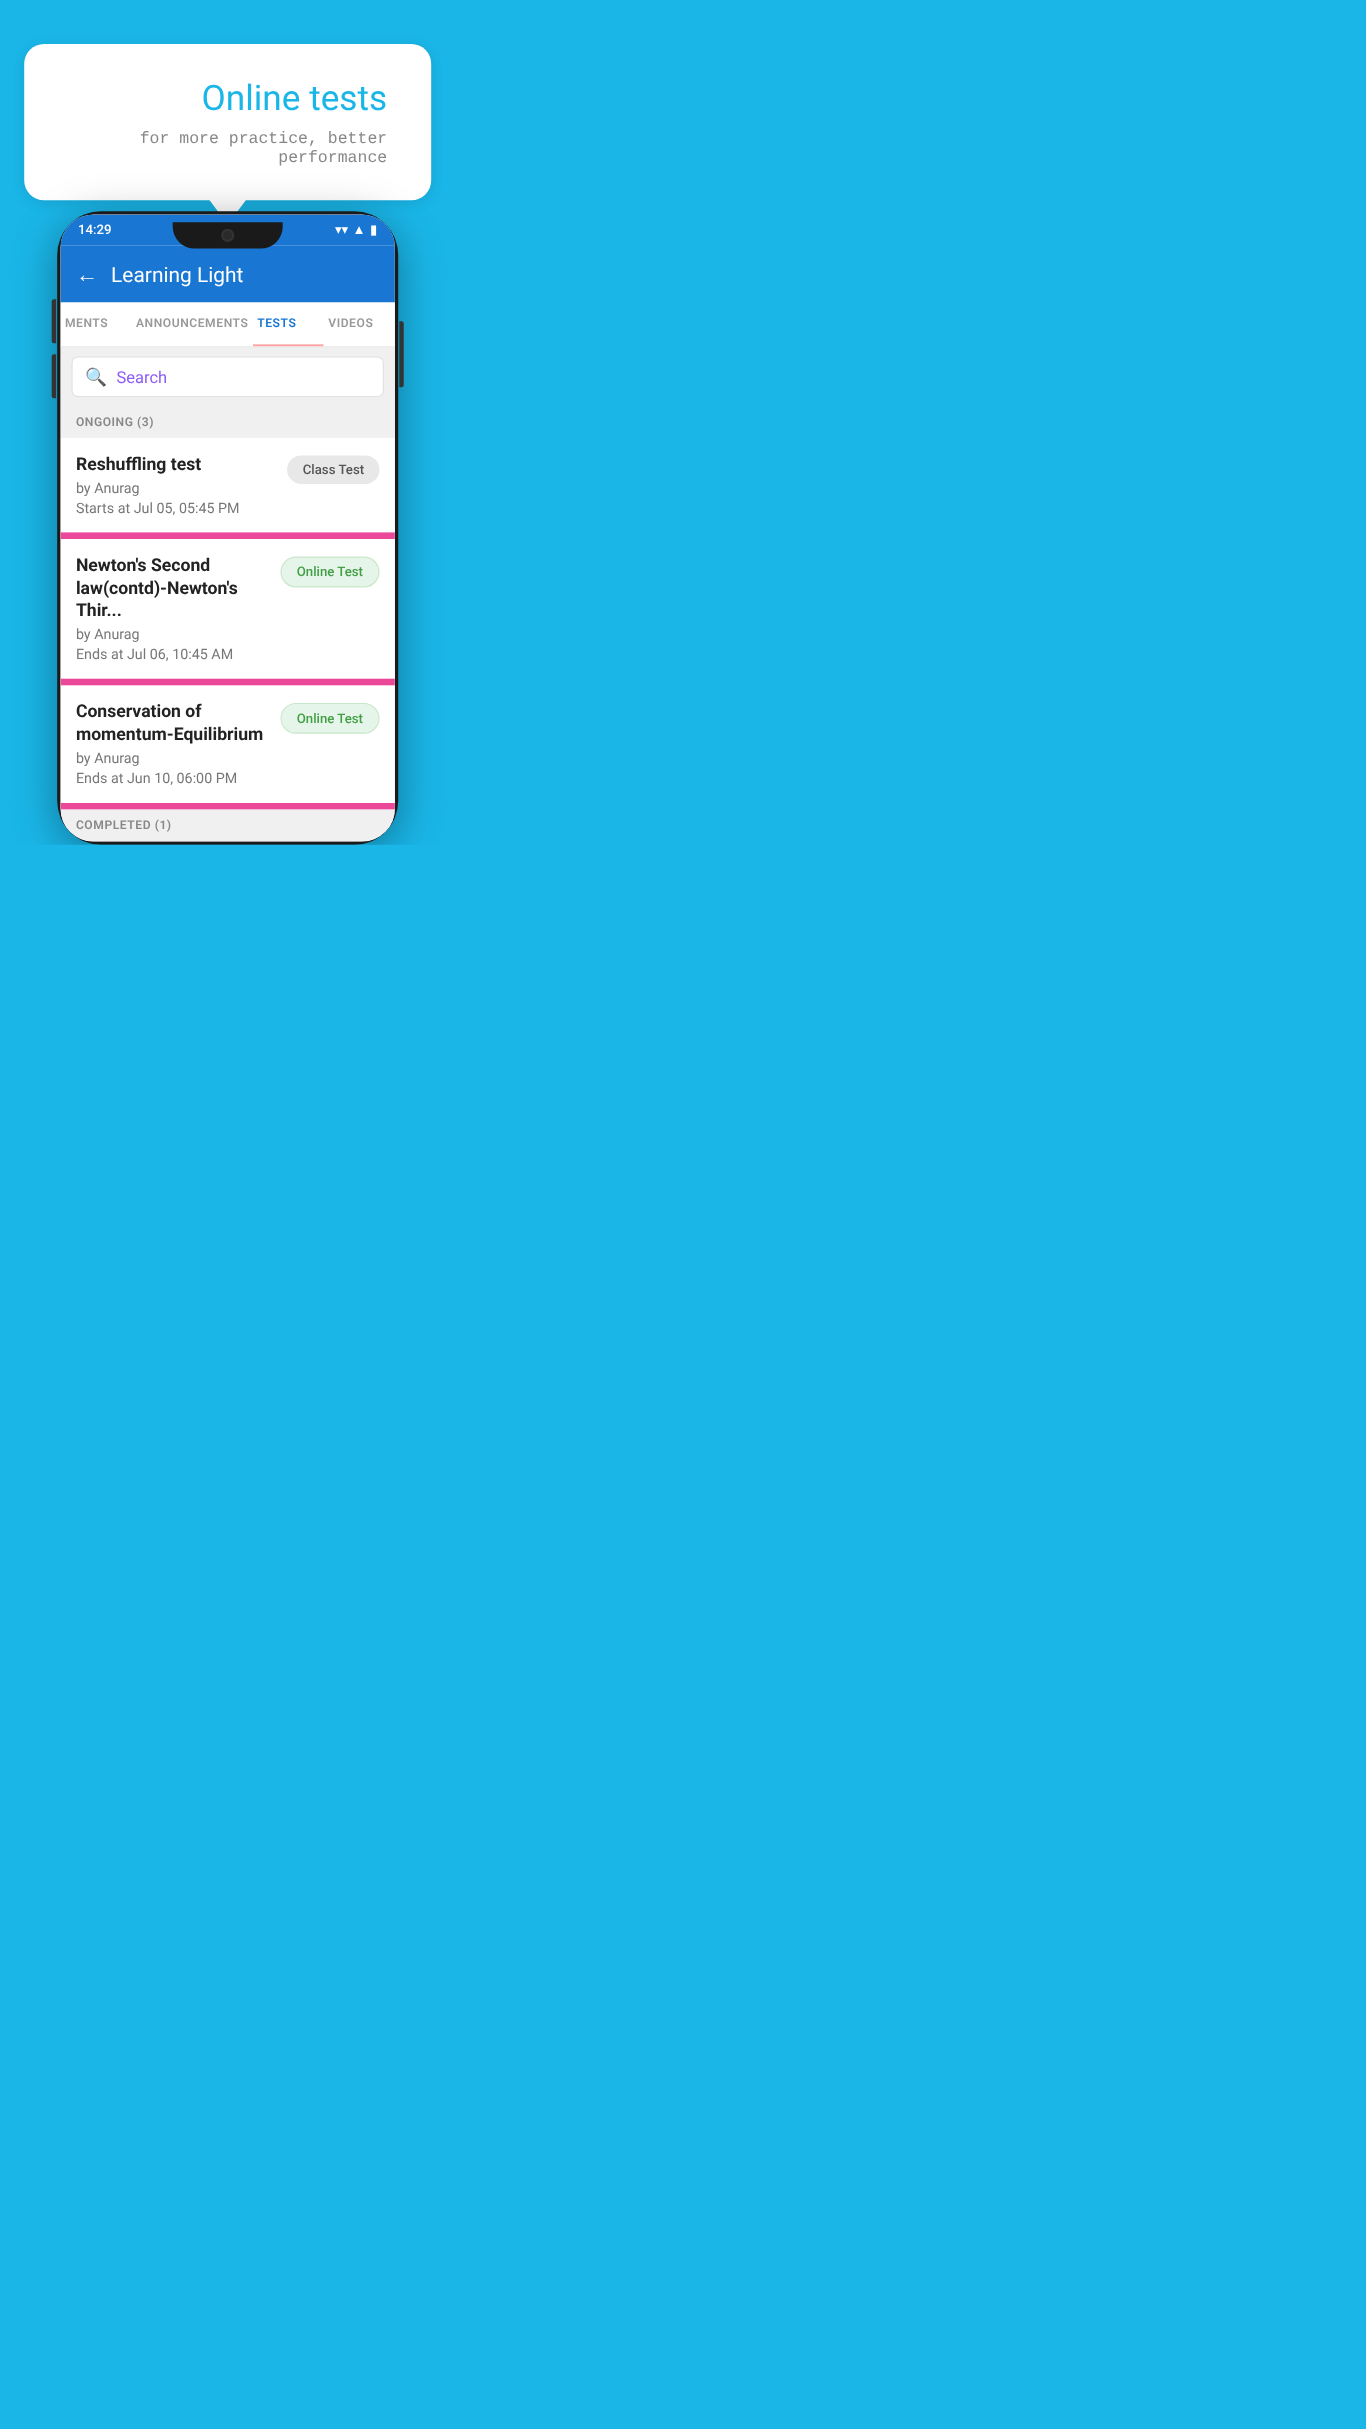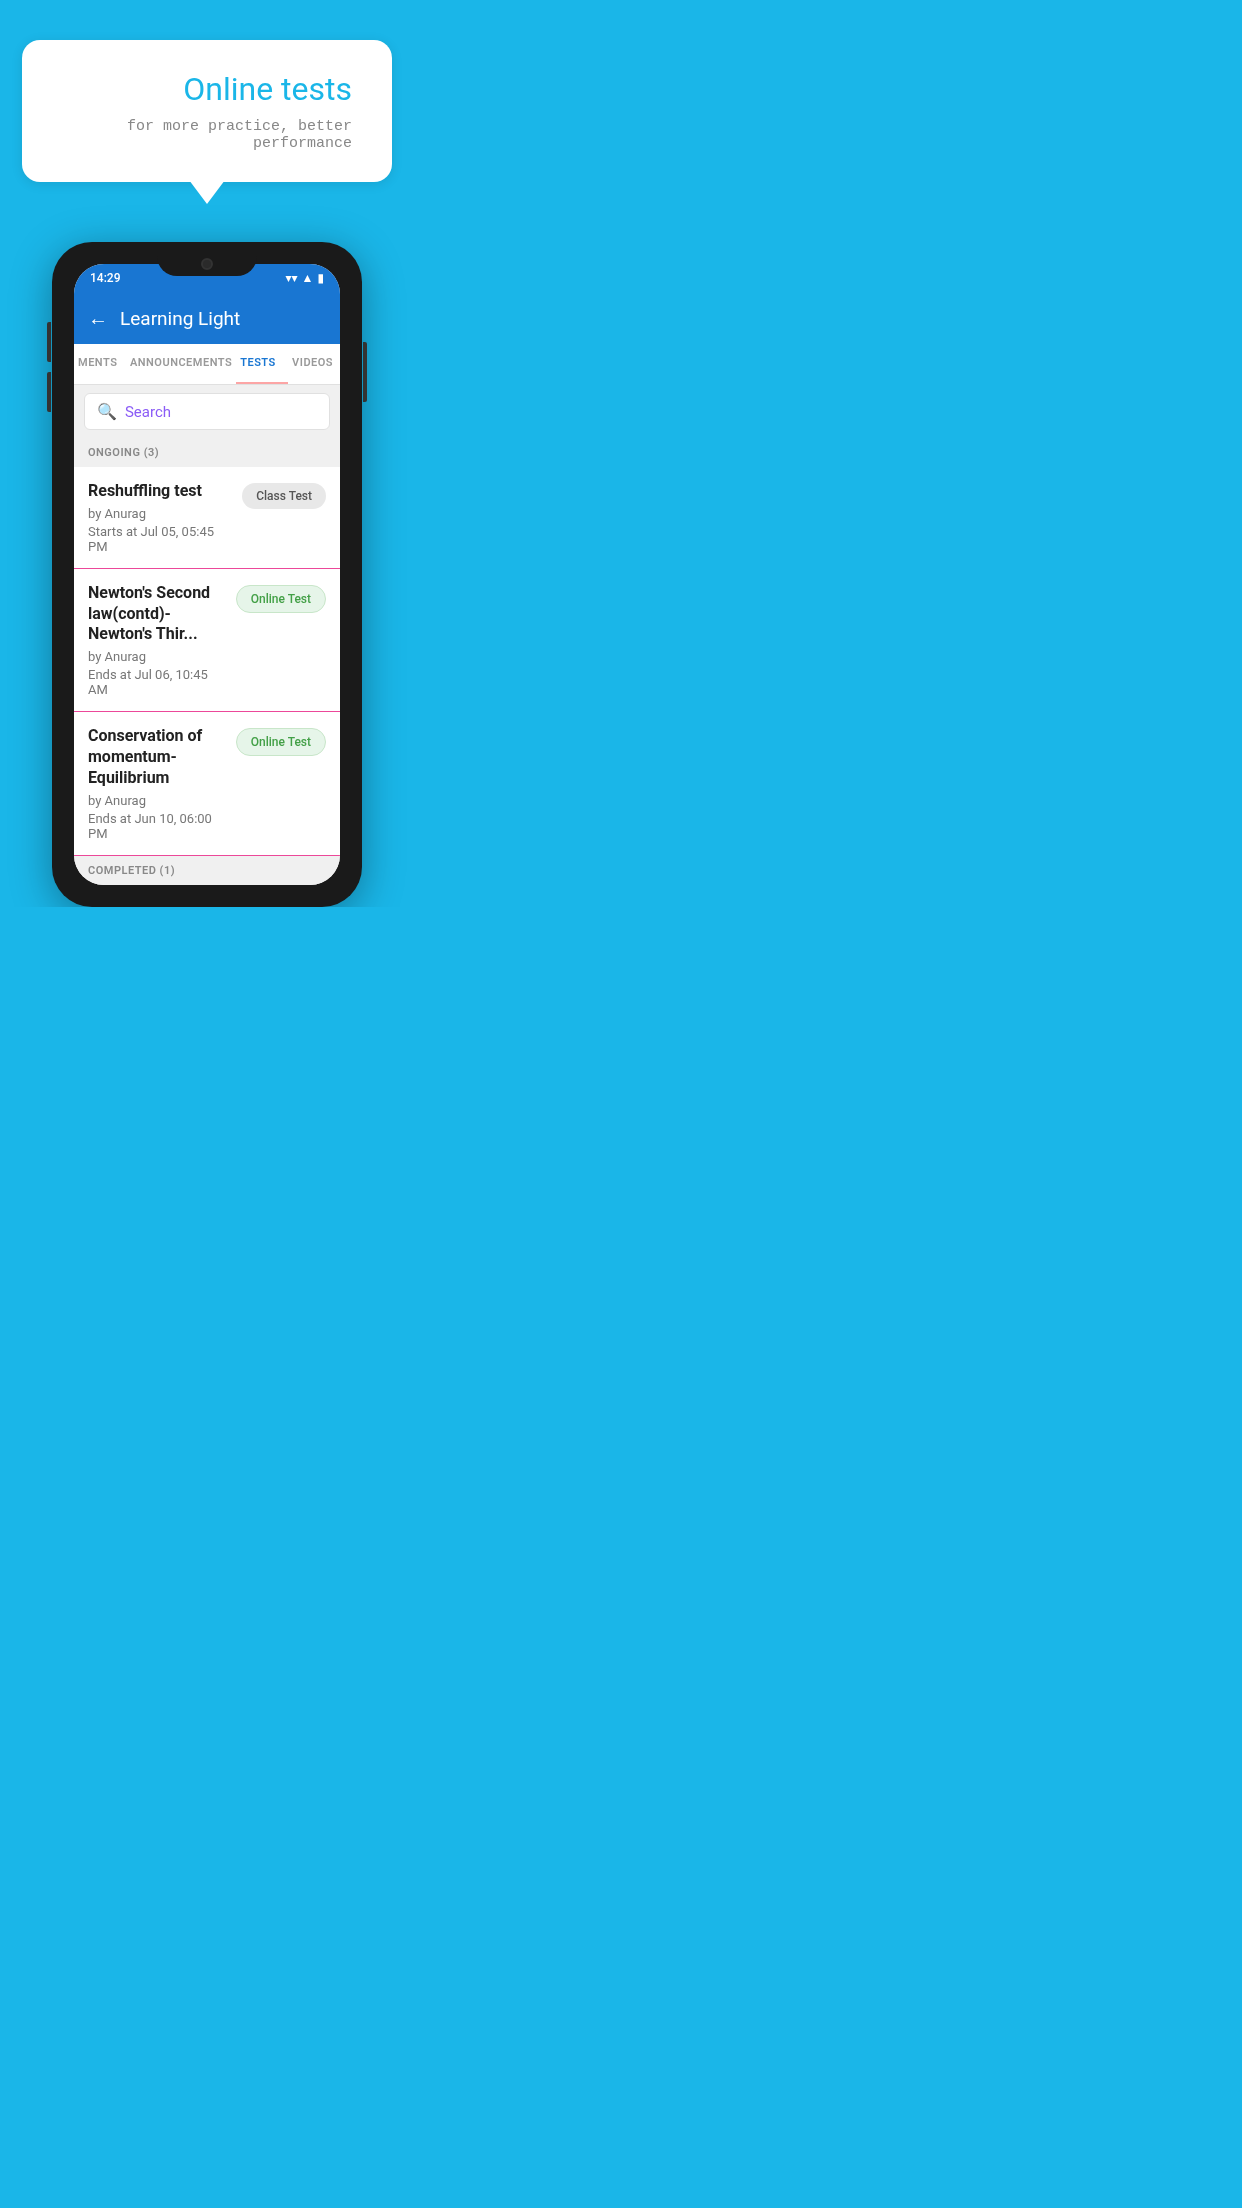--- a/index.html
+++ b/index.html
@@ -56,25 +56,24 @@
 
     .bubble-subtitle {
       color: #888;
       font-size: 15px;
       font-weight: 400;
       font-family: Liberation Mono, monospace;
     }
 
     
     .phone-outer {
-      margin-top: 50px;
       width: 310px;
       background: #1a1a1a;
       border-radius: 40px;
-      padding: 22px;
+      padding: 3px;
       box-shadow: 0 8px 40px rgba(0,0,0,0.35);
       position: relative;
     }
 
     
     .phone-notch {
       position: absolute;
       top: 10px;
       left: 50%;
       transform: translateX(-50%);
@@ -242,21 +241,21 @@
       letter-spacing: 0.5px;
     }
 
     
     .test-list {
       background: white;
     }
 
     .test-item {
       padding: 14px 14px;
-      border-bottom: 1px solid #ec4899;
+      border-bottom: 6px solid #ec4899;
       display: flex;
       align-items: flex-start;
       justify-content: space-between;
       gap: 10px;
     }
 
     .test-info {
       flex: 1;
     }
 

